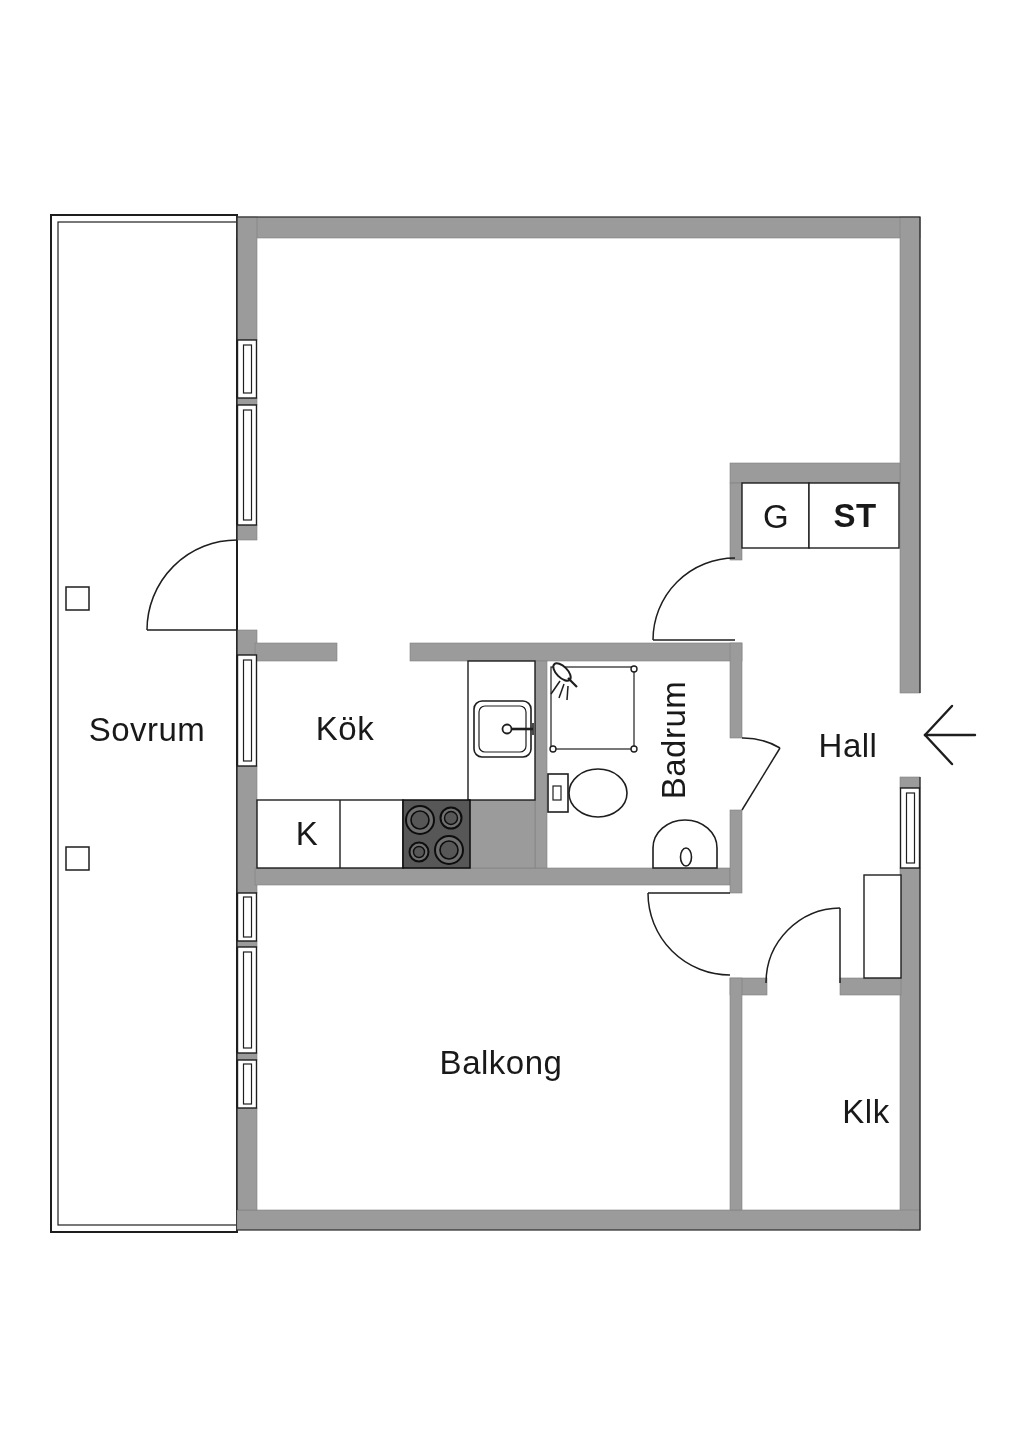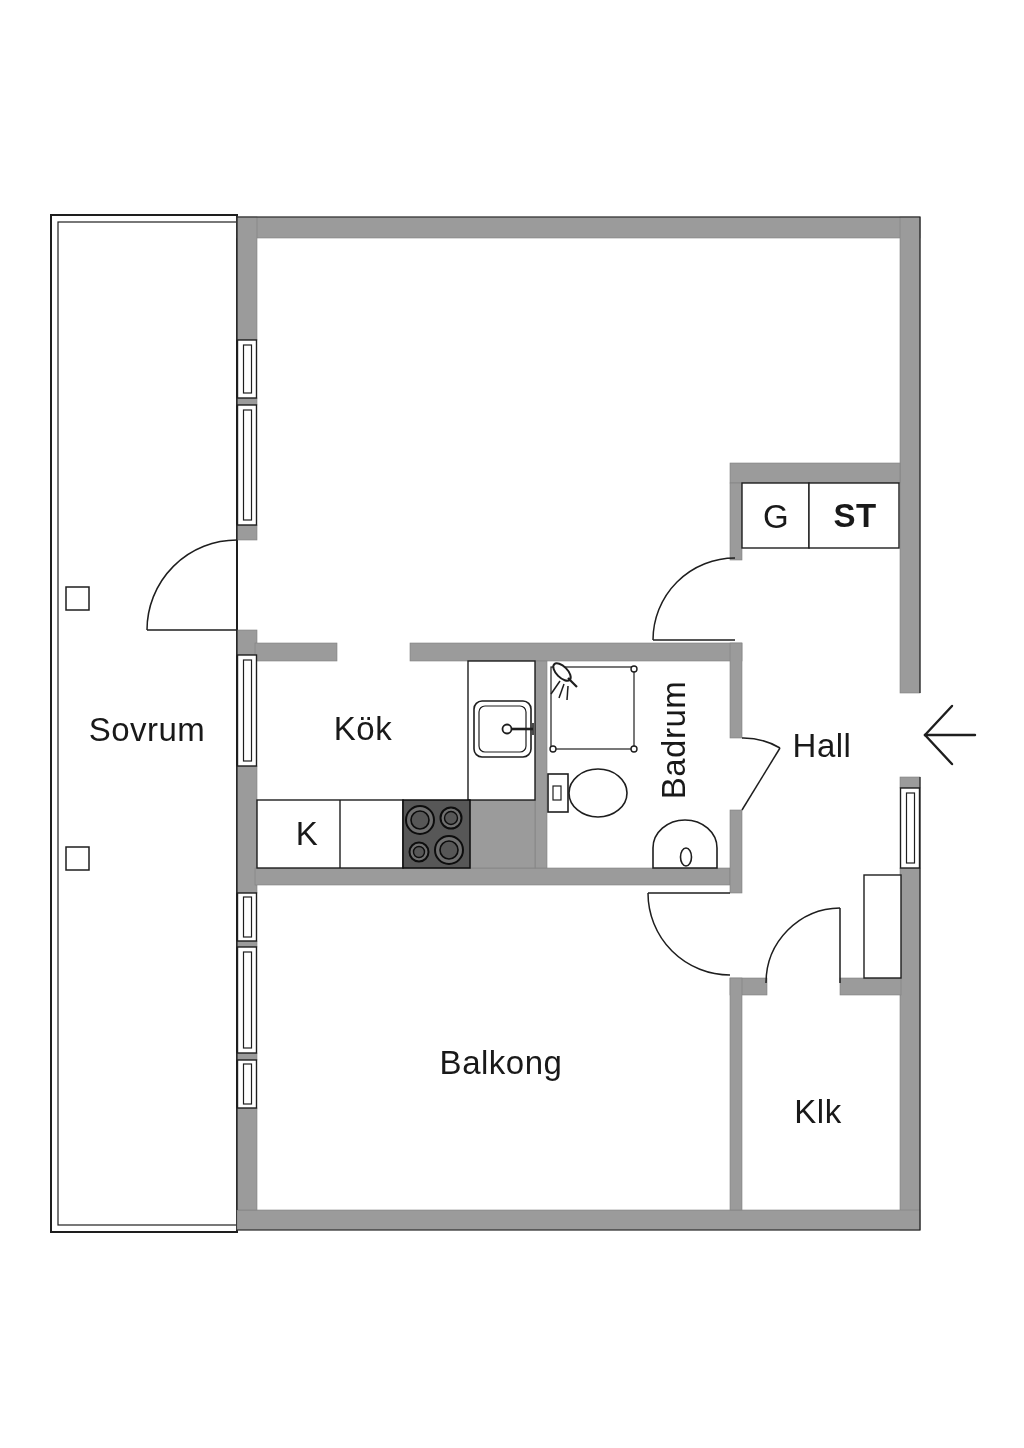--- a/index.html
+++ b/index.html
@@ -190,21 +190,21 @@
     </g>
 
     <g>
       <line class="arrow" x1="975" y1="735" x2="925" y2="735"></line>
       <line class="arrow" x1="925" y1="735" x2="952" y2="706"></line>
       <line class="arrow" x1="925" y1="735" x2="952" y2="764"></line>
     </g>
   </svg>
 
   <span class="room-label" style="left:147px; top:730px;">Sovrum</span>
-  <span class="room-label" style="left:363px; top:729px;">Kök</span>
+  <span class="room-label" style="left:345px; top:729px;">Kök</span>
   <span class="room-label rot" style="left:674px; top:740px;">Badrum</span>
-  <span class="room-label" style="left:822px; top:746px;">Hall</span>
+  <span class="room-label" style="left:848px; top:746px;">Hall</span>
   <span class="room-label" style="left:501px; top:1063px;">Balkong</span>
-  <span class="room-label" style="left:818px; top:1112px;">Klk</span>
+  <span class="room-label" style="left:866px; top:1112px;">Klk</span>
   <span class="room-label small-label" style="left:307px; top:834px;">K</span>
   <span class="room-label small-label" style="left:776px; top:517px;">G</span>
   <span class="room-label small-label" style="left:855px; top:516px;font-weight:bold;">ST</span>
 </div>
 
 </body></html>

